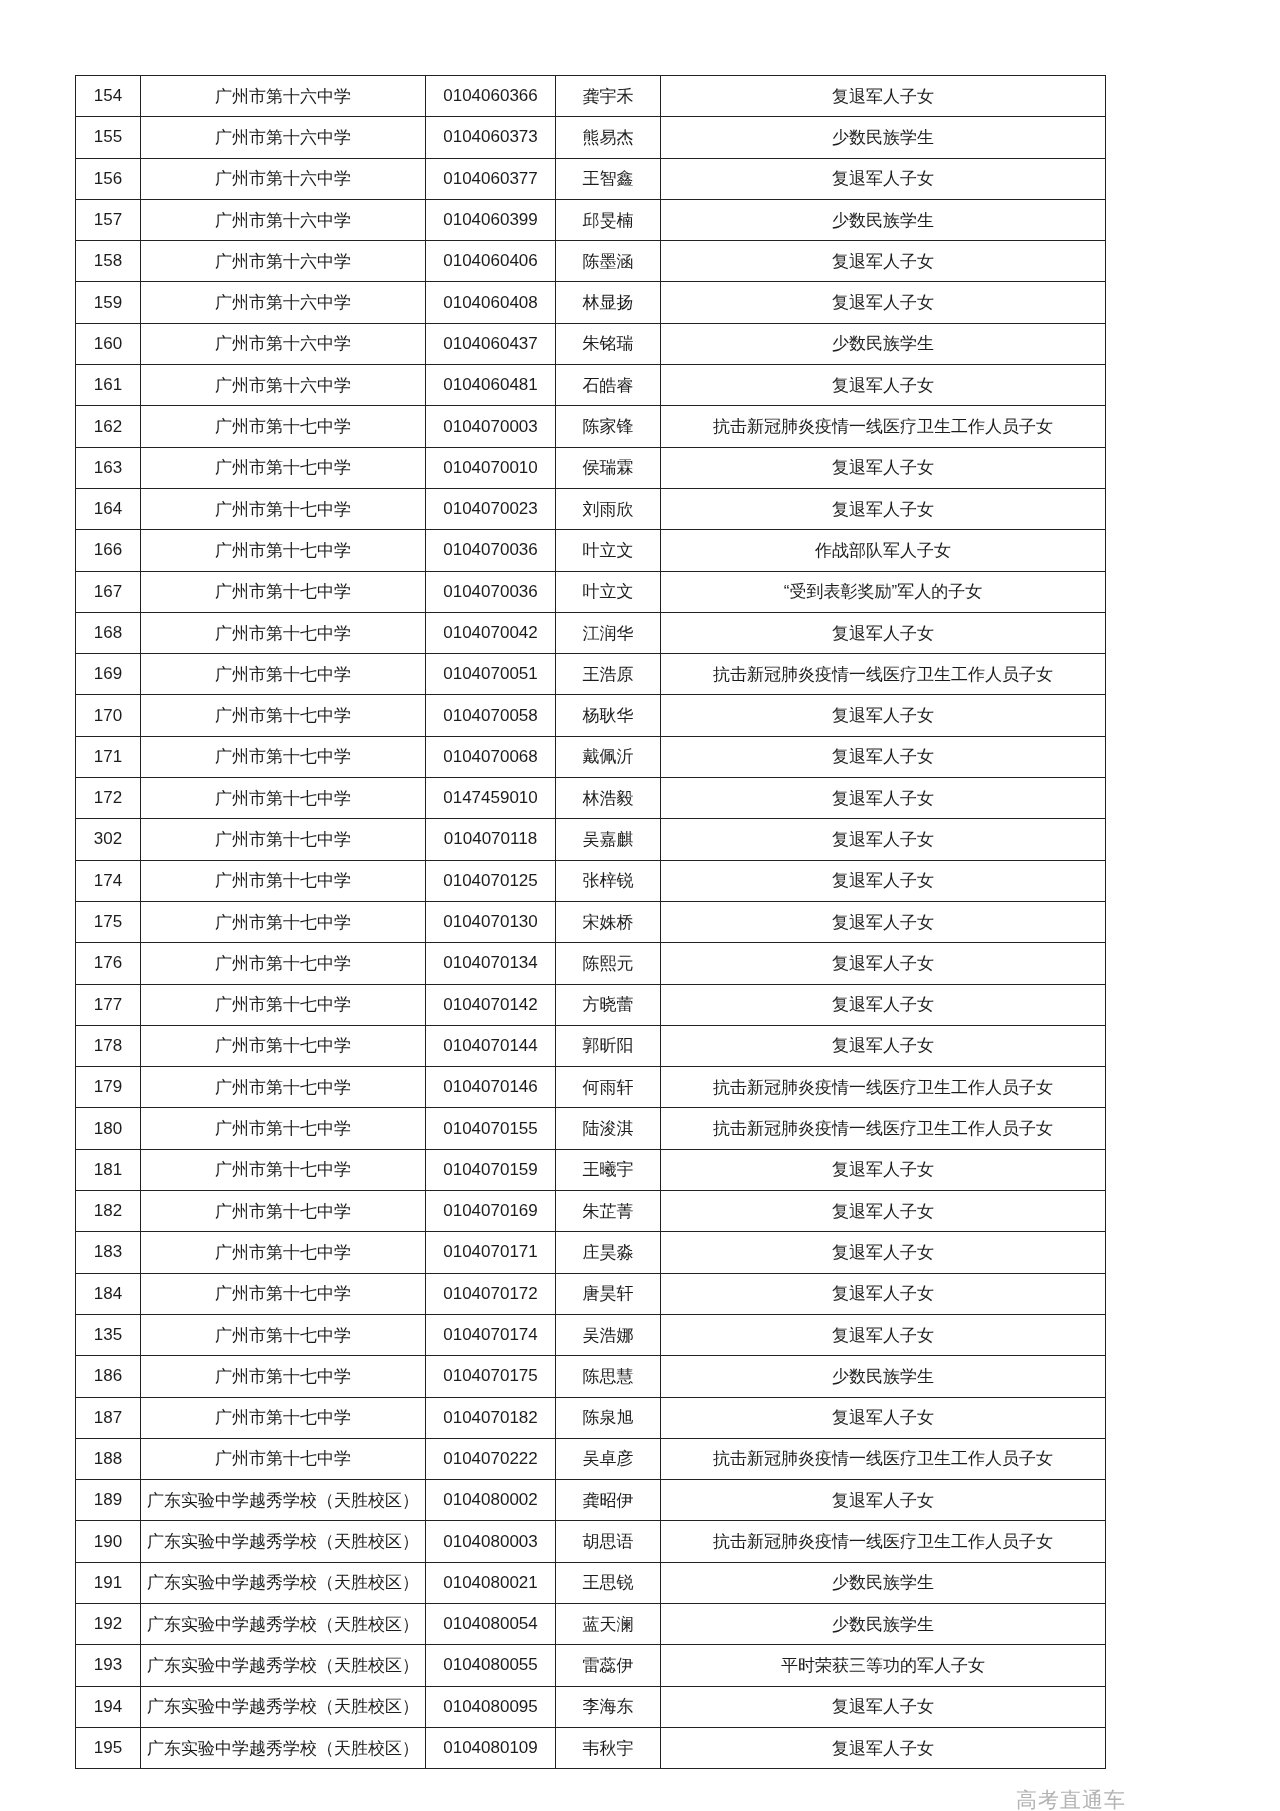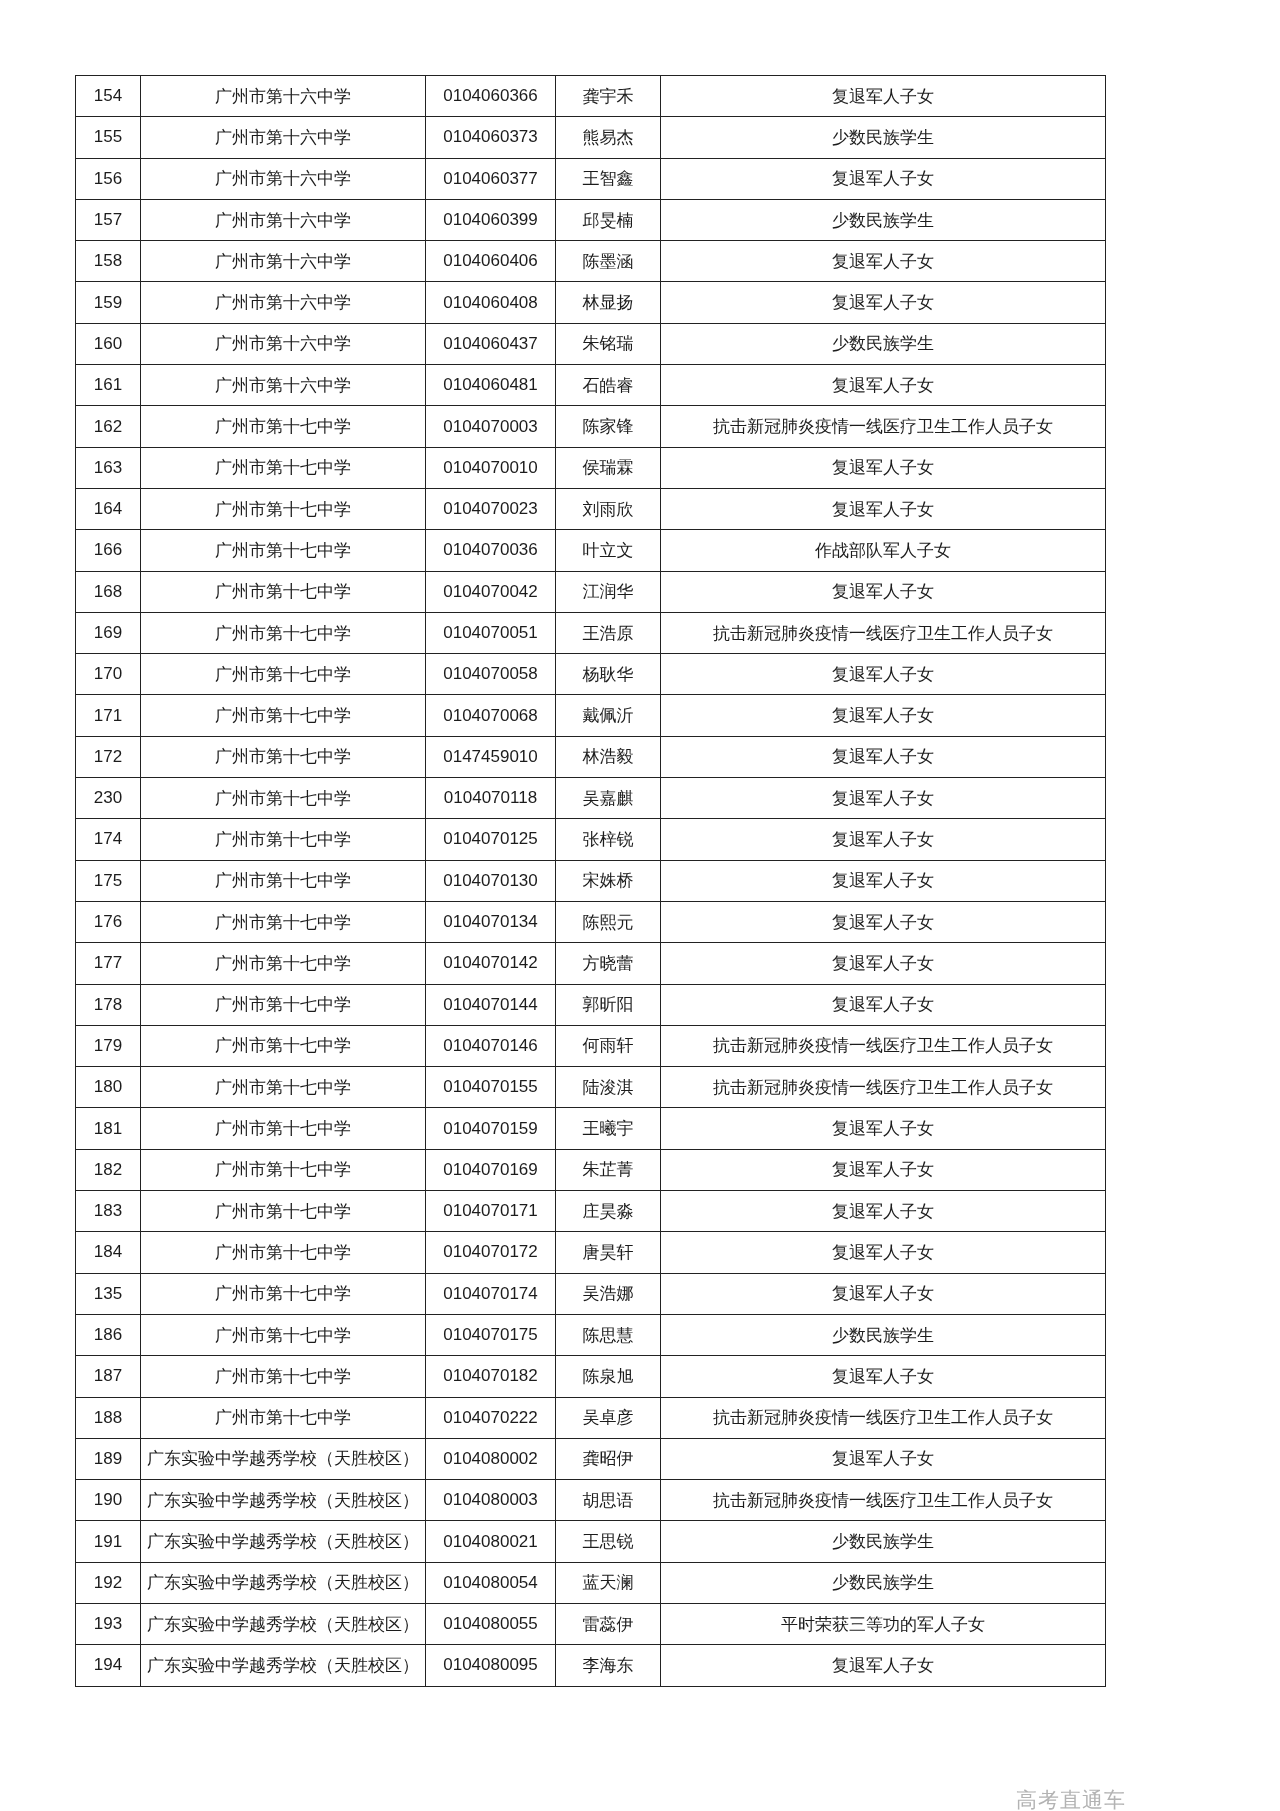--- a/index.html
+++ b/index.html
@@ -142,20 +142,27 @@
           <td>复退军人子女</td>
         </tr>
         <tr>
           <td>166</td>
           <td>广州市第十七中学</td>
           <td>0104070036</td>
           <td>叶立文</td>
           <td>作战部队军人子女</td>
         </tr>
         <tr>
+          <td>167</td>
+          <td>广州市第十七中学</td>
+          <td>0104070036</td>
+          <td>叶立文</td>
+          <td>“受到表彰奖励”军人的子女</td>
+        </tr>
+        <tr>
           <td>168</td>
           <td>广州市第十七中学</td>
           <td>0104070042</td>
           <td>江润华</td>
           <td>复退军人子女</td>
         </tr>
         <tr>
           <td>169</td>
           <td>广州市第十七中学</td>
           <td>0104070051</td>
@@ -177,21 +184,21 @@
           <td>复退军人子女</td>
         </tr>
         <tr>
           <td>172</td>
           <td>广州市第十七中学</td>
           <td>0147459010</td>
           <td>林浩毅</td>
           <td>复退军人子女</td>
         </tr>
         <tr>
-          <td>230</td>
+          <td>302</td>
           <td>广州市第十七中学</td>
           <td>0104070118</td>
           <td>吴嘉麒</td>
           <td>复退军人子女</td>
         </tr>
         <tr>
           <td>174</td>
           <td>广州市第十七中学</td>
           <td>0104070125</td>
           <td>张梓锐</td>
@@ -330,18 +337,25 @@
           <td>雷蕊伊</td>
           <td>平时荣获三等功的军人子女</td>
         </tr>
         <tr>
           <td>194</td>
           <td>广东实验中学越秀学校（天胜校区）</td>
           <td>0104080095</td>
           <td>李海东</td>
           <td>复退军人子女</td>
         </tr>
+        <tr>
+          <td>195</td>
+          <td>广东实验中学越秀学校（天胜校区）</td>
+          <td>0104080109</td>
+          <td>韦秋宇</td>
+          <td>复退军人子女</td>
+        </tr>
       </tbody>
   </table>
 
   <div class="watermark">高考直通车</div>
 
 </div>
 
 </body></html>

